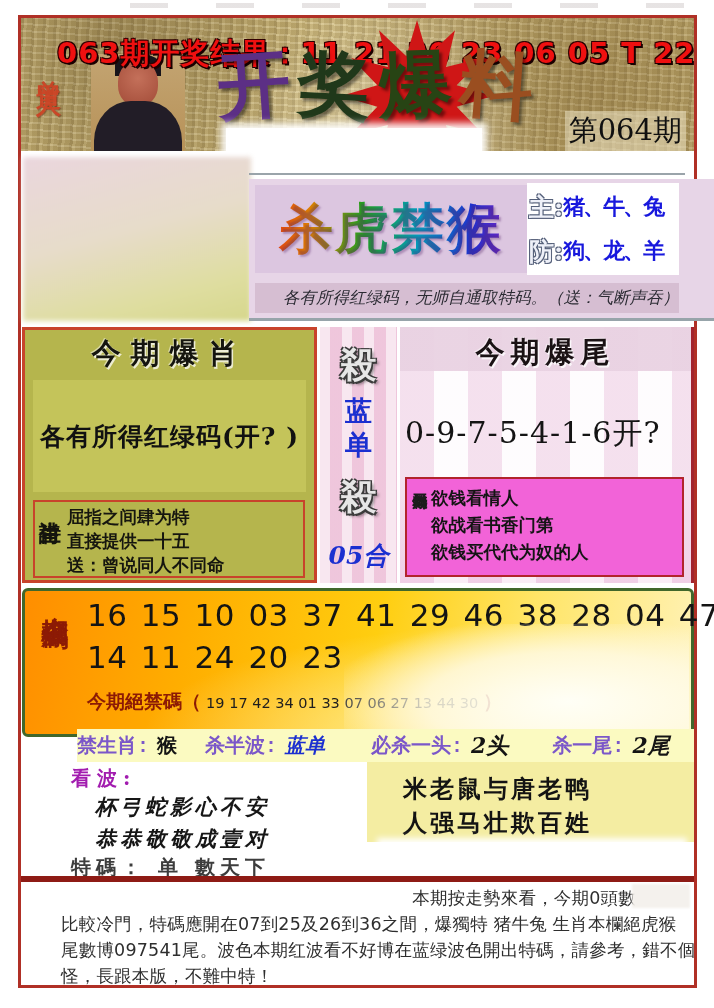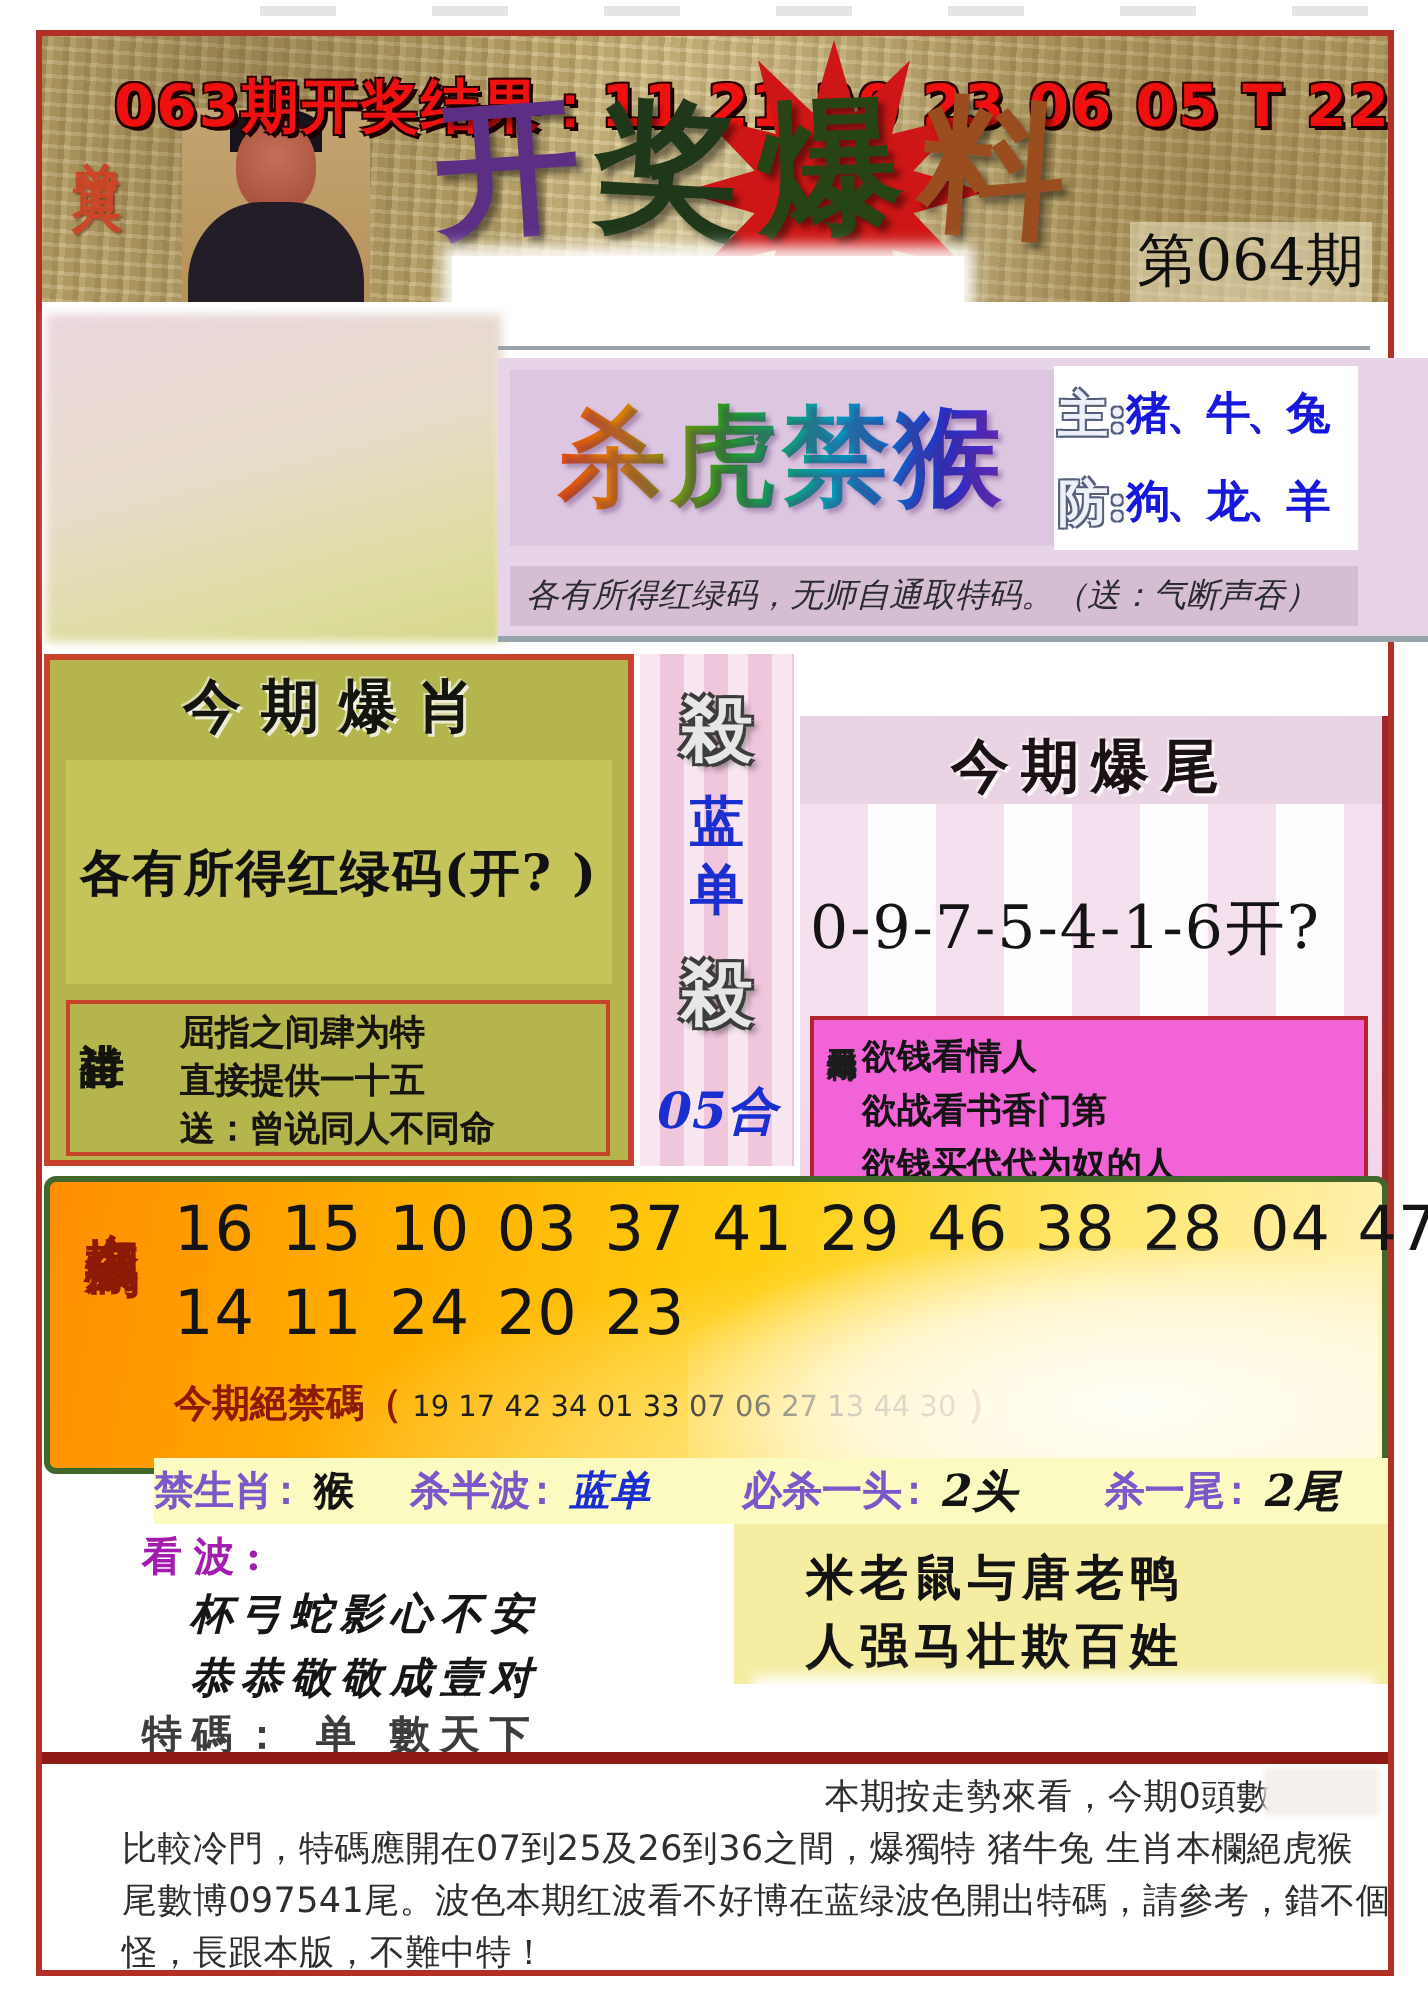--- a/index.html
+++ b/index.html
@@ -88,35 +88,35 @@
     text-shadow:2px 2px 2px rgba(90,40,110,.35);
   }
   .killtitle-bg { position:absolute; left:6px; top:6px; width:272px; height:88px; background:#dcc6e0; }
   .zhufang { position:absolute; left:278px; top:4px; width:152px; height:92px; background:#fff; padding:2px 0 0 2px; }
   .zf-row { display:flex; align-items:center; height:44px; }
   .zf-label { font-family:"DejaVu Serif", serif; font-weight:bold; font-size:25px; color:#eef0f8;
     text-shadow:-1px -1px 0 #55607a, 1px -1px 0 #55607a, -1px 1px 0 #55607a, 1px 1px 0 #55607a; }
   .zf-value { font-size:22px; font-weight:bold; color:#1818dd; letter-spacing:-2px; white-space:nowrap; }
   .note { position:absolute; left:6px; top:104px; width:424px; height:30px; background:#d6bed2;
     font-family:"DejaVu Serif", serif; font-style:italic; font-size:16.5px; line-height:30px;
-    color:#2b2b33; padding-left:8px; white-space:nowrap; }
+    color:#2b2b33; padding-left:8px; white-space:nowrap;text-align:right; }
 
   
   .cols { position:absolute; left:0; top:307px; width:673px; height:261px; background:#fff; }
   .zbox { position:absolute; left:1px; top:2px; width:295px; height:256px;
     background:#b5b54d; border:3px solid #c8432b; }
   .zbox-title { position:absolute; left:0; top:4px; width:100%; text-align:center;
     font-family:"DejaVu Serif", serif; font-weight:bold; font-size:29px; letter-spacing:10px;
     color:#15150f; text-shadow:1.5px 1.5px 0 rgba(255,255,255,.75), -1px -1px 0 rgba(255,255,255,.5); }
   .zbox-band { position:absolute; left:8px; top:50px; width:273px; height:112px; background:#c4c45a;
     display:flex; align-items:center; justify-content:center; }
   .zbox-main { font-family:"DejaVu Serif", serif; font-weight:bold; font-size:25px; color:#111;
     letter-spacing:1px; white-space:nowrap; }
   .poem { position:absolute; left:8px; top:170px; width:272px; height:78px;
-    border:2.5px solid #c8432b; display:flex; background:#b5b54d;gap:23px; }
+    border:2.5px solid #c8432b; display:flex; background:#b5b54d; }
   .poem-label { width:32px; writing-mode:vertical-rl; text-orientation:upright;
     font-family:"DejaVu Serif", serif; font-weight:bold; font-size:22px; line-height:32px;
     color:#14140e; padding-top:2px; }
   .poem-lines { flex:1; font-family:"DejaVu Serif", serif; font-weight:bold; font-size:17.5px;
     line-height:24px; color:#16160f; padding-top:3px; white-space:nowrap; }
 
   .kstrip { position:absolute; left:299px; top:2px; width:77px; height:256px;
     background:repeating-linear-gradient(90deg, rgba(255,255,255,.55) 0 10px, rgba(238,195,218,.55) 10px 22px), #f0cade; }
   .sha { position:absolute; left:0; width:100%; text-align:center; font-family:"DejaVu Serif", serif;
     font-weight:bold; font-size:36px; color:#e6e6e6;
@@ -127,21 +127,20 @@
   .kb1 { top:66px; } .kb2 { top:100px; }
   .khe { position:absolute; left:0; top:212px; width:100%; text-align:center; color:#1b2fd0;
     font-family:"DejaVu Serif", serif; font-weight:bold; font-style:italic; font-size:25px; }
 
   .tbox { position:absolute; left:379px; top:2px; width:294px; height:256px;
     border-right:3px solid #a2242e; background-color:#faf3f8;
     background-image:
       linear-gradient(rgba(233,210,226,.95) 0 44px, rgba(255,255,255,0) 44px),
       repeating-linear-gradient(90deg, rgba(236,200,224,.5) 0 34px, rgba(255,255,255,.55) 34px 68px),
       linear-gradient(#fdf9fc 0 60%, #f4d7ec 100%);
-    margin-top: 31px;
   }
   .tbox-title { position:absolute; left:0; top:6px; width:100%; text-align:center;
     font-family:"DejaVu Serif", serif; font-weight:bold; font-size:29px; letter-spacing:6px;
     color:#1a1214; text-shadow:1.5px 1.5px 0 rgba(255,255,255,.8), -1px -1px 0 rgba(255,255,255,.5); }
   .tails { position:absolute; left:5px; top:86px; font-family:"DejaVu Serif", serif;
     font-size:30px; color:#141414; letter-spacing:1px; white-space:nowrap; }
   .money { position:absolute; left:5px; top:150px; width:279px; height:100px;
     background:#f263d8; border:2.5px solid #b2242c; display:flex;justify-content:space-between; }
   .money-label { width:24px; writing-mode:vertical-rl; text-orientation:upright;
     font-size:15px; line-height:22px; font-weight:bold; color:#1c1c1c; padding-top:3px;

